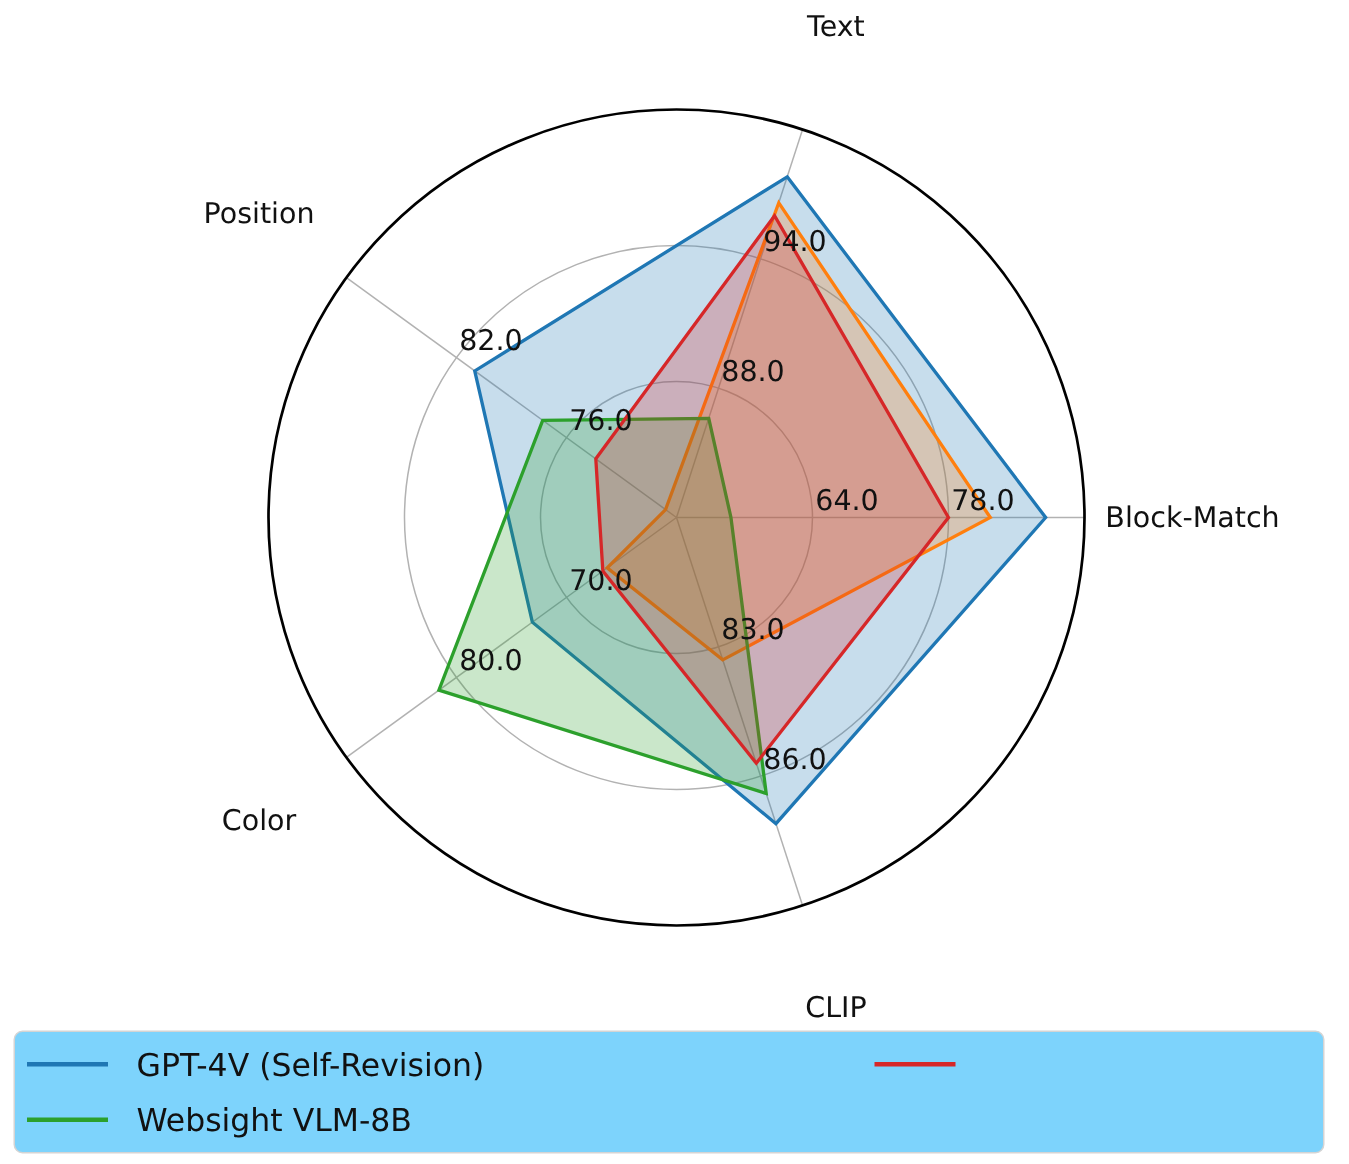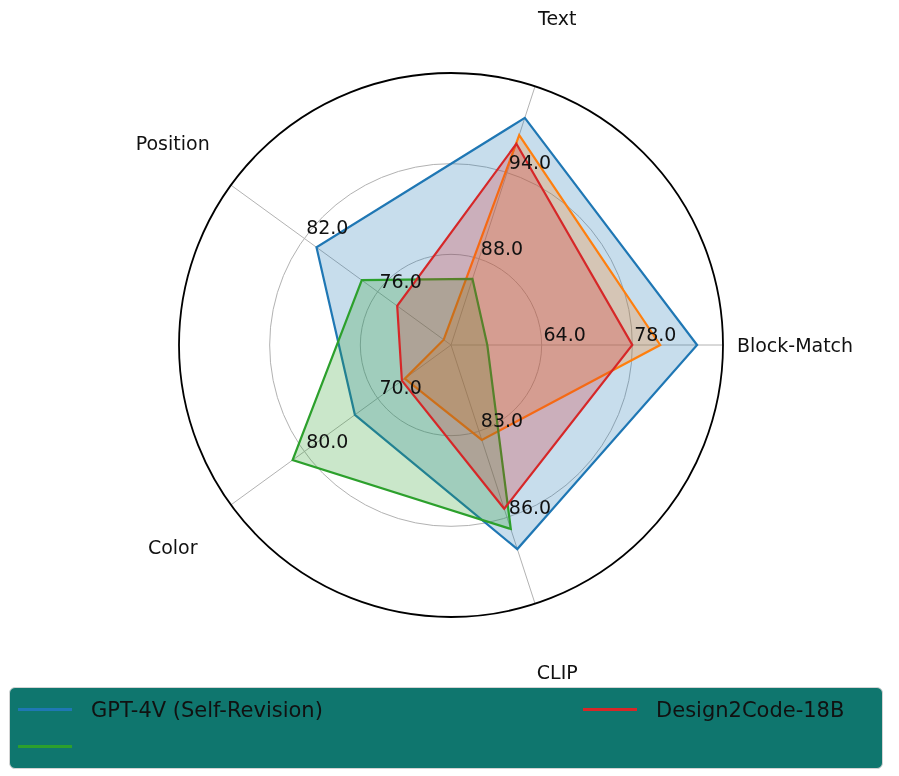--- a/index.html
+++ b/index.html
@@ -15,21 +15,21 @@
     font-family: "DejaVu Sans", "Liberation Sans", sans-serif;
     fill: #111111;
   }
   .axis-title { font-size: 19px; }
   .tick-label { font-size: 19px; }
   #legend {
     position: absolute;
     left: 9px; top: 687px;
     width: 874px; height: 82px;
     box-sizing: border-box;
-    background: #0f766e;
+    background: #7dd3fc;
     border: 1.6px solid #d4d4d4;
     border-radius: 6px;
     display: grid;
     grid-template-columns: 64.8% 35.2%;
     grid-template-rows: 1fr 1fr;
     grid-auto-flow: column;
     padding: 3px 0;
   }
   .legend-item { display: flex; align-items: center; padding-left: 8px; }
   .legend-swatch { width: 54px; height: 3px; margin-right: 19px; flex: none; }
@@ -68,19 +68,19 @@
       <text x="172.7" y="547.2" text-anchor="middle" dominant-baseline="central" class="axis-title">Color</text>
       <text x="172.7" y="142.8" text-anchor="middle" dominant-baseline="central" class="axis-title">Position</text>
     </svg>
   <div id="legend">
       <div class="legend-item">
         <span class="legend-swatch" style="background: rgb(31, 119, 180);"></span>
         <span class="legend-label">GPT-4V (Self-Revision)</span>
       </div>
       <div class="legend-item">
         <span class="legend-swatch" style="background: rgb(44, 160, 44);"></span>
+        <span class="legend-label">Websight VLM-8B</span>
       </div>
       <div class="legend-item">
         <span class="legend-swatch" style="background: rgb(214, 39, 40);"></span>
-        <span class="legend-label">Design2Code-18B</span>
       </div>
     </div>
 </div>
 
 </body></html>

